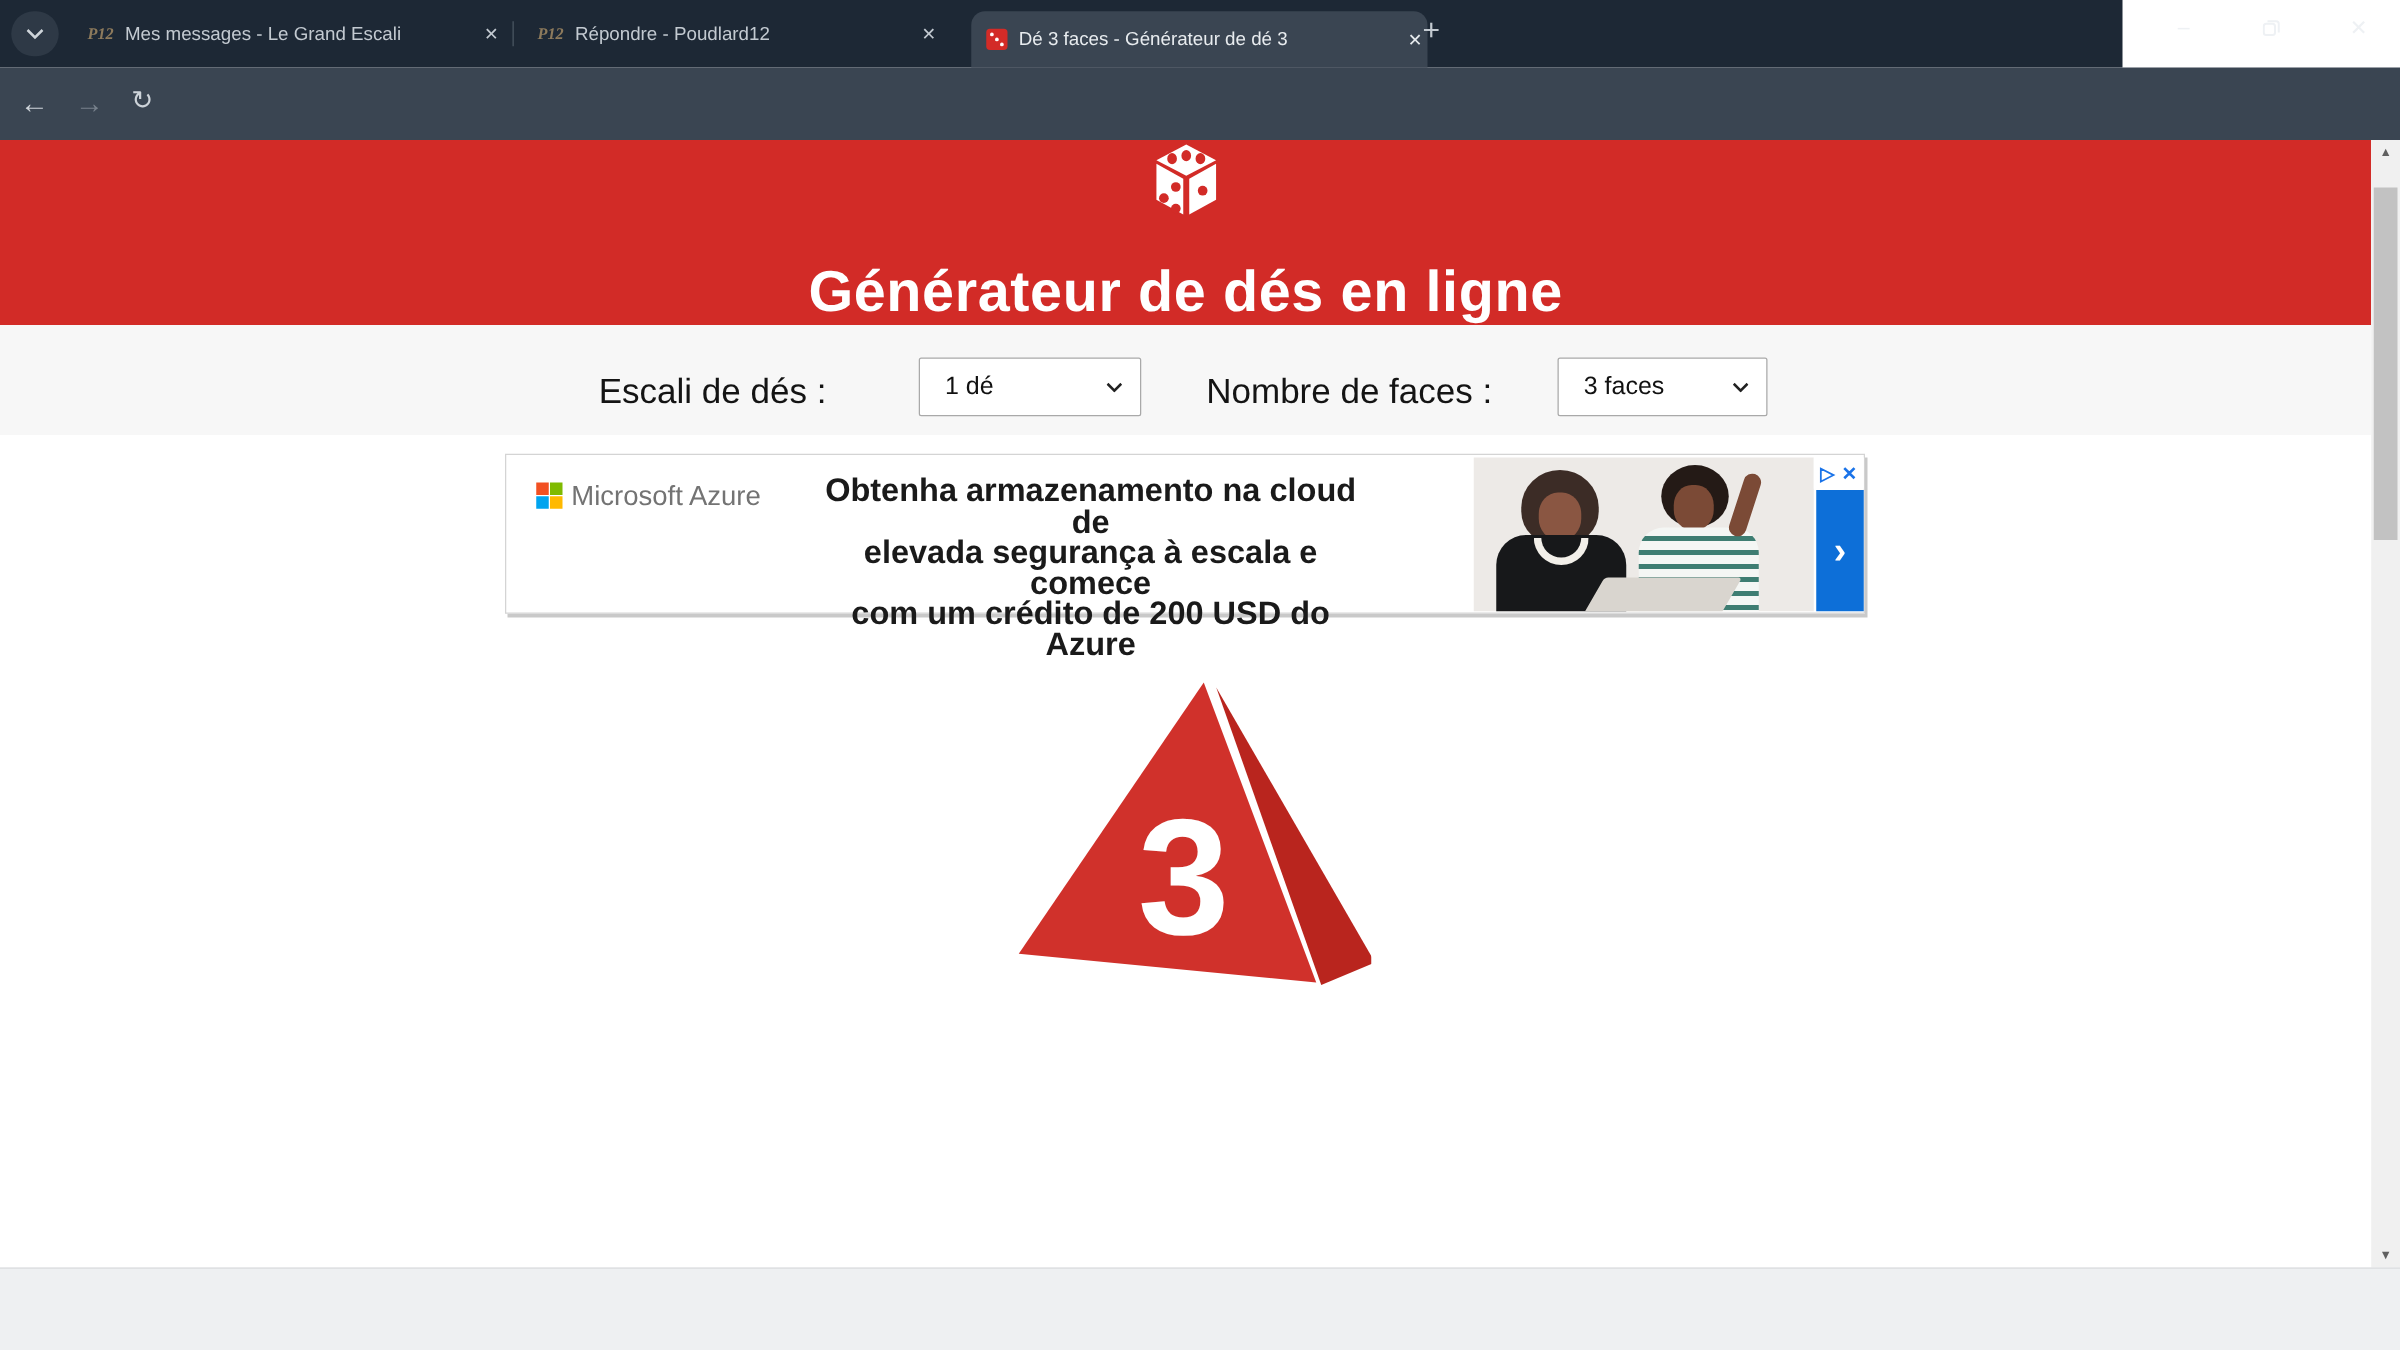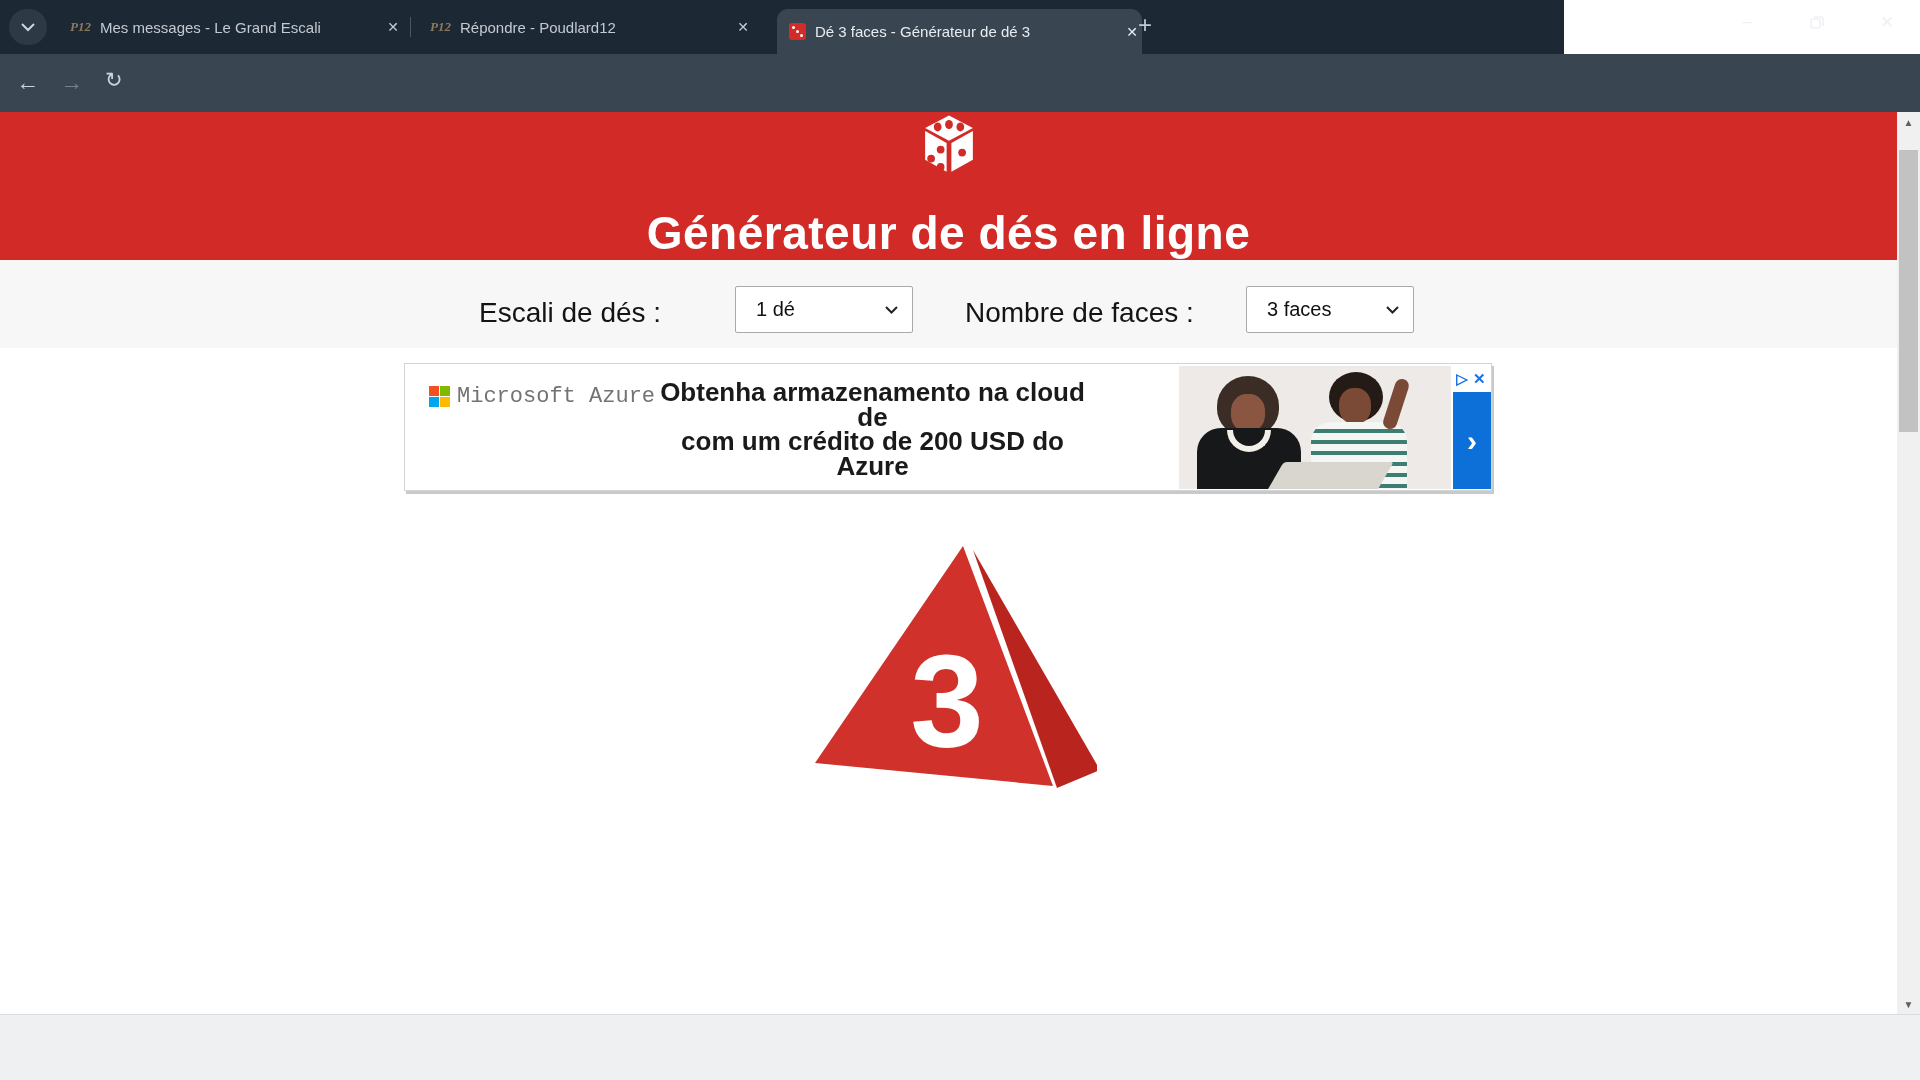--- a/index.html
+++ b/index.html
@@ -2,21 +2,21 @@
 <html><head>
 <meta charset="utf-8">
 <style>
   * { margin:0; padding:0; box-sizing:border-box; }
   html,body { width:1920px; height:1080px; overflow:hidden; background:#000; }
   body { font-family:"Liberation Sans", sans-serif; }
   .screen { position:relative; width:1920px; height:1080px; background:#fff; overflow:hidden; }
   .abs { position:absolute; }
 
   
-  .tabstrip { position:absolute; left:0; top:0; width:1564px; height:54px; background:#1d2835; }
+  .tabstrip { position:absolute; left:0; top:0; width:1698px; height:54px; background:#1d2835; }
   .toolbar  { position:absolute; left:0; top:54px; width:1920px; height:58px; background:#3a4552; }
   .tabsearch { position:absolute; left:9px; top:9px; width:38px; height:36px; border-radius:18px; background:#2e3946; display:flex; align-items:center; justify-content:center; }
   .tab { position:absolute; top:0; height:54px; display:flex; align-items:center; color:#c3cad1; font-size:15px; }
   .tab.active { background:#3a4552; border-radius:11px 11px 0 0; color:#e8ecef; top:9px; height:45px; }
   .tab .title { white-space:nowrap; overflow:hidden; max-width:235px; }
   .tab .close { margin-left:auto; color:#c3cad1; font-size:14px; padding:0 4px; }
   .favicon-p12 { font-family:"Liberation Serif", serif; font-weight:bold; font-style:italic; font-size:13px; color:#8d7a5c; margin:0 9px 0 12px; }
   .favicon-dice { width:17px; height:17px; background:#d32b27; border-radius:3px; margin:0 9px 0 12px; position:relative; }
   .favicon-dice i { position:absolute; width:3px; height:3px; border-radius:50%; background:#fff; }
   .tab-divider { position:absolute; top:17px; width:1px; height:20px; background:#4b5763; }
@@ -33,21 +33,21 @@
   .controlsband { position:absolute; left:0; top:148px; width:1897px; height:88px; background:#f7f7f7; }
   .ctl-label { position:absolute; font-size:28px; color:#141414; top:185px; }
   .selectbox { position:absolute; top:174px; height:47px; background:#fff; border:1px solid #a9a9a9; border-radius:2px; display:flex; align-items:center; font-size:20px; color:#111; }
   .selectbox .chev { margin-left:auto; }
 
   
   .ad { position:absolute; left:404px; top:251px; width:1088px; height:128px; background:#fff; border:1px solid #d4d4d4; box-shadow:2px 3px 0 #c9c9c9; }
   .mslogo { position:absolute; left:24px; top:22px; width:21px; height:21px; display:grid; grid-template-columns:10px 10px; grid-template-rows:10px 10px; gap:1px; }
   .mslogo i:nth-child(1){background:#f25022;} .mslogo i:nth-child(2){background:#7fba00;}
   .mslogo i:nth-child(3){background:#00a4ef;} .mslogo i:nth-child(4){background:#ffb900;}
-  .msbrand { position:absolute; left:52px; top:20px; font-size:22px; color:#737373;font-family:Liberation Mono, monospace; }
+  .msbrand { position:absolute; left:52px; top:20px; font-size:22px; color:#737373; }
   .adtext { position:absolute; left:255px; top:16px; width:425px; text-align:center; font-size:26px; font-weight:bold; color:#1a1a1a; line-height:24.5px; }
   .adphoto { position:absolute; left:774px; top:2px; width:272px; height:123px; background:#edeae7; overflow:hidden; }
   .adnext { position:absolute; left:1048px; top:28px; width:38px; height:97px; background:#0d6fd8; color:#fff; display:flex; align-items:center; justify-content:center; font-size:30px; font-weight:bold; }
   .adchoice { position:absolute; left:1046px; top:2px; width:40px; height:25px; display:flex; align-items:center; justify-content:space-evenly; background:#fff; color:#1a73e8; font-size:15px; font-weight:bold; }
 
   
   .scrollbar { position:absolute; left:1897px; top:112px; width:23px; height:902px; background:#f0f0f0; }
   .sb-thumb { position:absolute; left:2px; top:38px; width:19px; height:282px; background:#c2c2c2; }
   .sb-arrow { position:absolute; left:0; width:23px; height:20px; display:flex; align-items:center; justify-content:center; color:#606060; font-size:10px; }
 
@@ -180,20 +180,21 @@
     <div class="ad">
       <div class="mslogo">
           <i></i>
           <i></i>
           <i></i>
           <i></i>
         </div>
       <span class="msbrand">Microsoft Azure</span>
       <div class="adtext">
         <div>Obtenha armazenamento na cloud de</div>
+        <div>elevada segurança à escala e comece</div>
         <div>com um crédito de 200 USD do Azure</div>
       </div>
       <div class="adphoto">
         <div class="abs" style="left:38px; top:10px; width:62px; height:60px; border-radius:50% 50% 45% 45%; background:#3c2c26;"></div>
         <div class="abs" style="left:52px; top:28px; width:34px; height:38px; border-radius:45%; background:#8a5642;"></div>
         <div class="abs" style="left:18px; top:62px; width:104px; height:62px; border-radius:24px 24px 0 0; background:#17181a;"></div>
         <div class="abs" style="left:48px; top:64px; width:44px; height:22px; border-radius:0 0 40px 40px; border:6px solid #f2efe9; border-top:none; background:transparent;"></div>
         <div class="abs" style="left:150px; top:6px; width:54px; height:50px; border-radius:50%; background:#241a16;"></div>
         <div class="abs" style="left:160px; top:22px; width:32px; height:36px; border-radius:45%; background:#7b4a36;"></div>
         <div class="abs" style="left:132px; top:56px; width:96px; height:68px; border-radius:20px 20px 0 0; background:repeating-linear-gradient(180deg,#f4f6f4 0 7px,#3e7d72 7px 11px);"></div>

